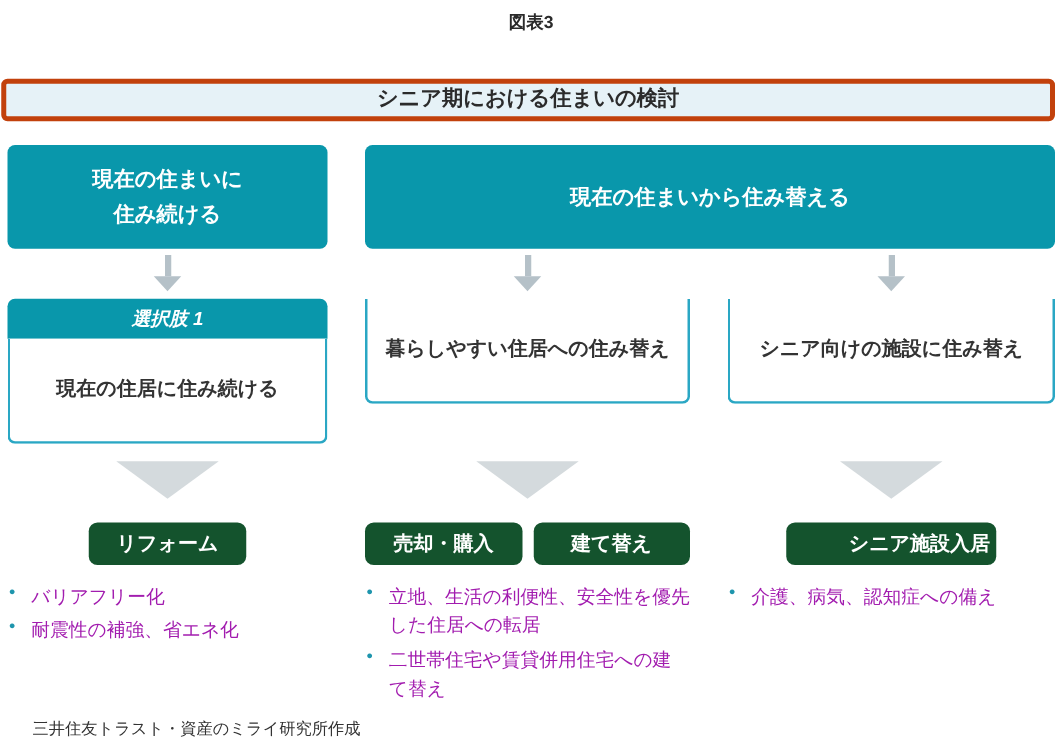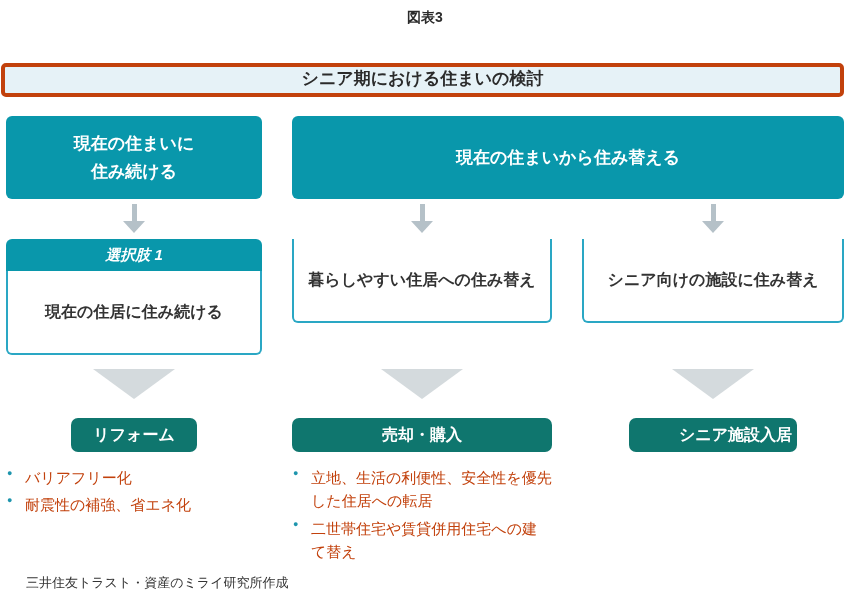--- a/index.html
+++ b/index.html
@@ -103,41 +103,41 @@
   .triangle-row { margin-top: 13px; height: 30px; }
   .big-triangle {
     width: 0; height: 0; margin: 0 auto;
     border-left: 41px solid transparent;
     border-right: 41px solid transparent;
     border-top: 30px solid #d4dadd;
   }
   .actions-row { margin-top: 19px; height: 34px; }
   .action-cell { display: flex; justify-content: center; gap: 9px; }
   .action-btn {
-    background: #0f766e;
+    background: #14532d;
     border-radius: 7px;
     color: #ffffff;
     font-size: 16px;
     font-weight: 700;
     height: 34px;
     display: flex;
     align-items: center;
     justify-content: center;
   }
   .btn-reform { width: 126px; }
   .btn-half { flex: 1; }
   .btn-facility { width: 168px; padding-left: 45px; }
   .bullets-row { margin-top: 14px; }
   ul.bullets { list-style: none; }
   ul.bullets li {
     position: relative;
     padding-left: 19px;
     font-size: 15px;
     line-height: 1.55;
-    color: #c2410c;
+    color: #a21caf;
     margin-bottom: 4px;
   }
   ul.bullets li::before {
     content: "●";
     position: absolute;
     left: 1px; top: 1px;
     font-size: 9px;
     color: #1e95ad;
   }
   .source-note {
@@ -209,32 +209,34 @@
   <div class="big-triangle"></div>
   <div class="big-triangle"></div>
 </div>
 
 <div class="grid3 actions-row">
   <div class="action-cell">
     <div class="action-btn btn-reform">リフォーム</div>
   </div>
   <div class="action-cell">
     <div class="action-btn btn-half">売却・購入</div>
+    <div class="action-btn btn-half">建て替え</div>
   </div>
   <div class="action-cell">
     <div class="action-btn btn-facility">シニア施設入居</div>
   </div>
 </div>
 
 <div class="grid3 bullets-row">
   <ul class="bullets">
     <li>バリアフリー化</li>
     <li>耐震性の補強、省エネ化</li>
   </ul>
   <ul class="bullets">
     <li>立地、生活の利便性、安全性を優先した住居への転居</li>
     <li>二世帯住宅や賃貸併用住宅への建て替え</li>
   </ul>
   <ul class="bullets">
+    <li>介護、病気、認知症への備え</li>
   </ul>
 </div>
 
 <div class="source-note">三井住友トラスト・資産のミライ研究所作成</div>
 
 </body></html>

